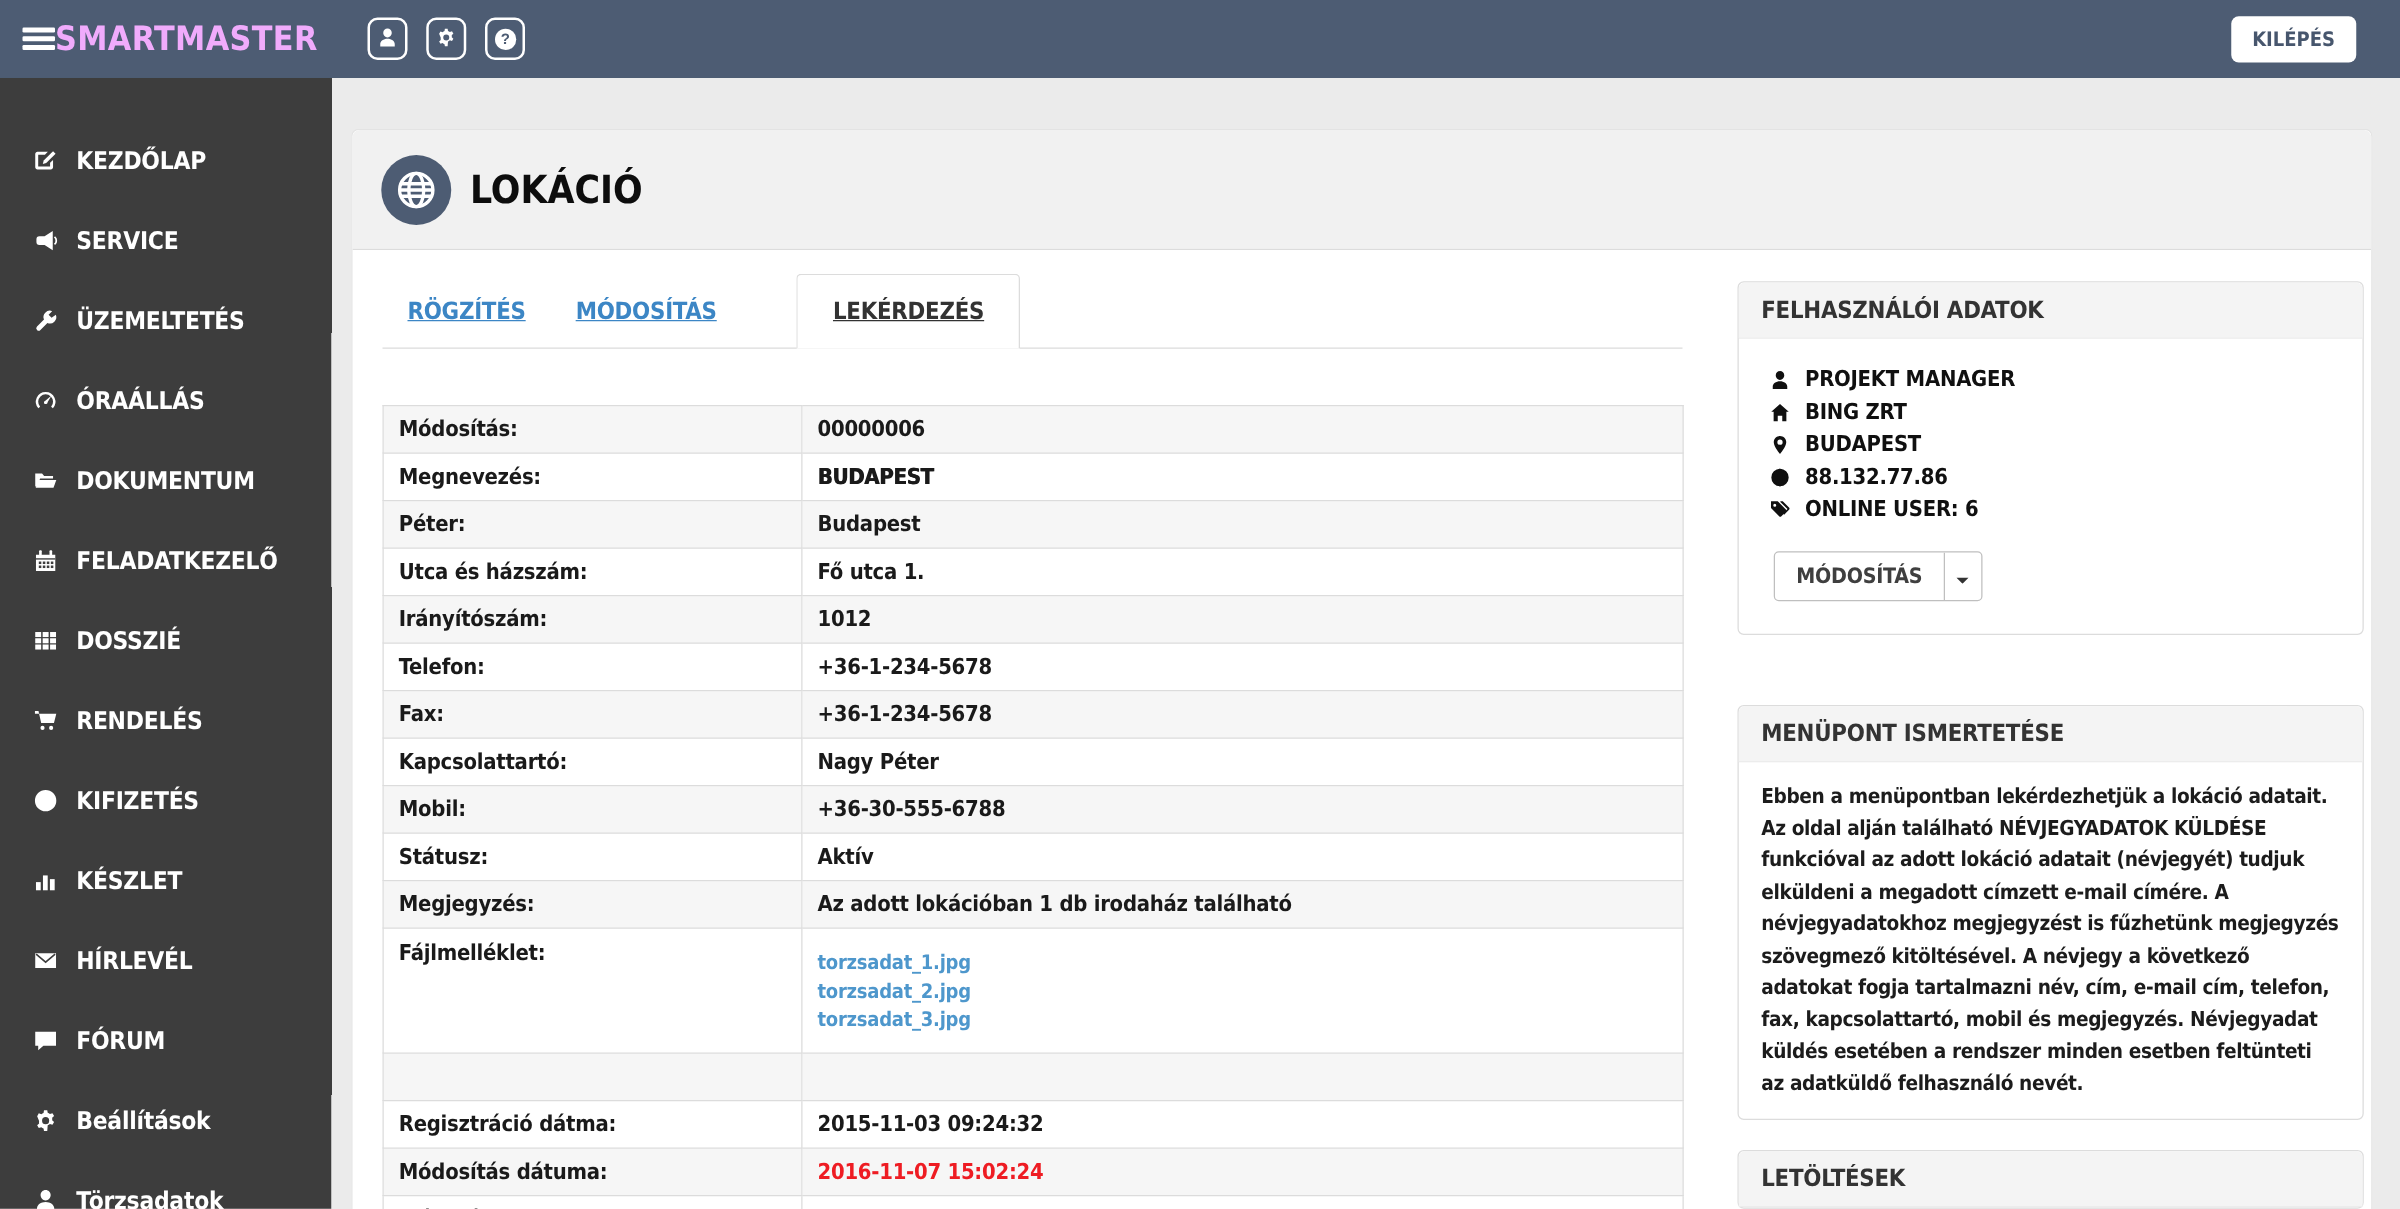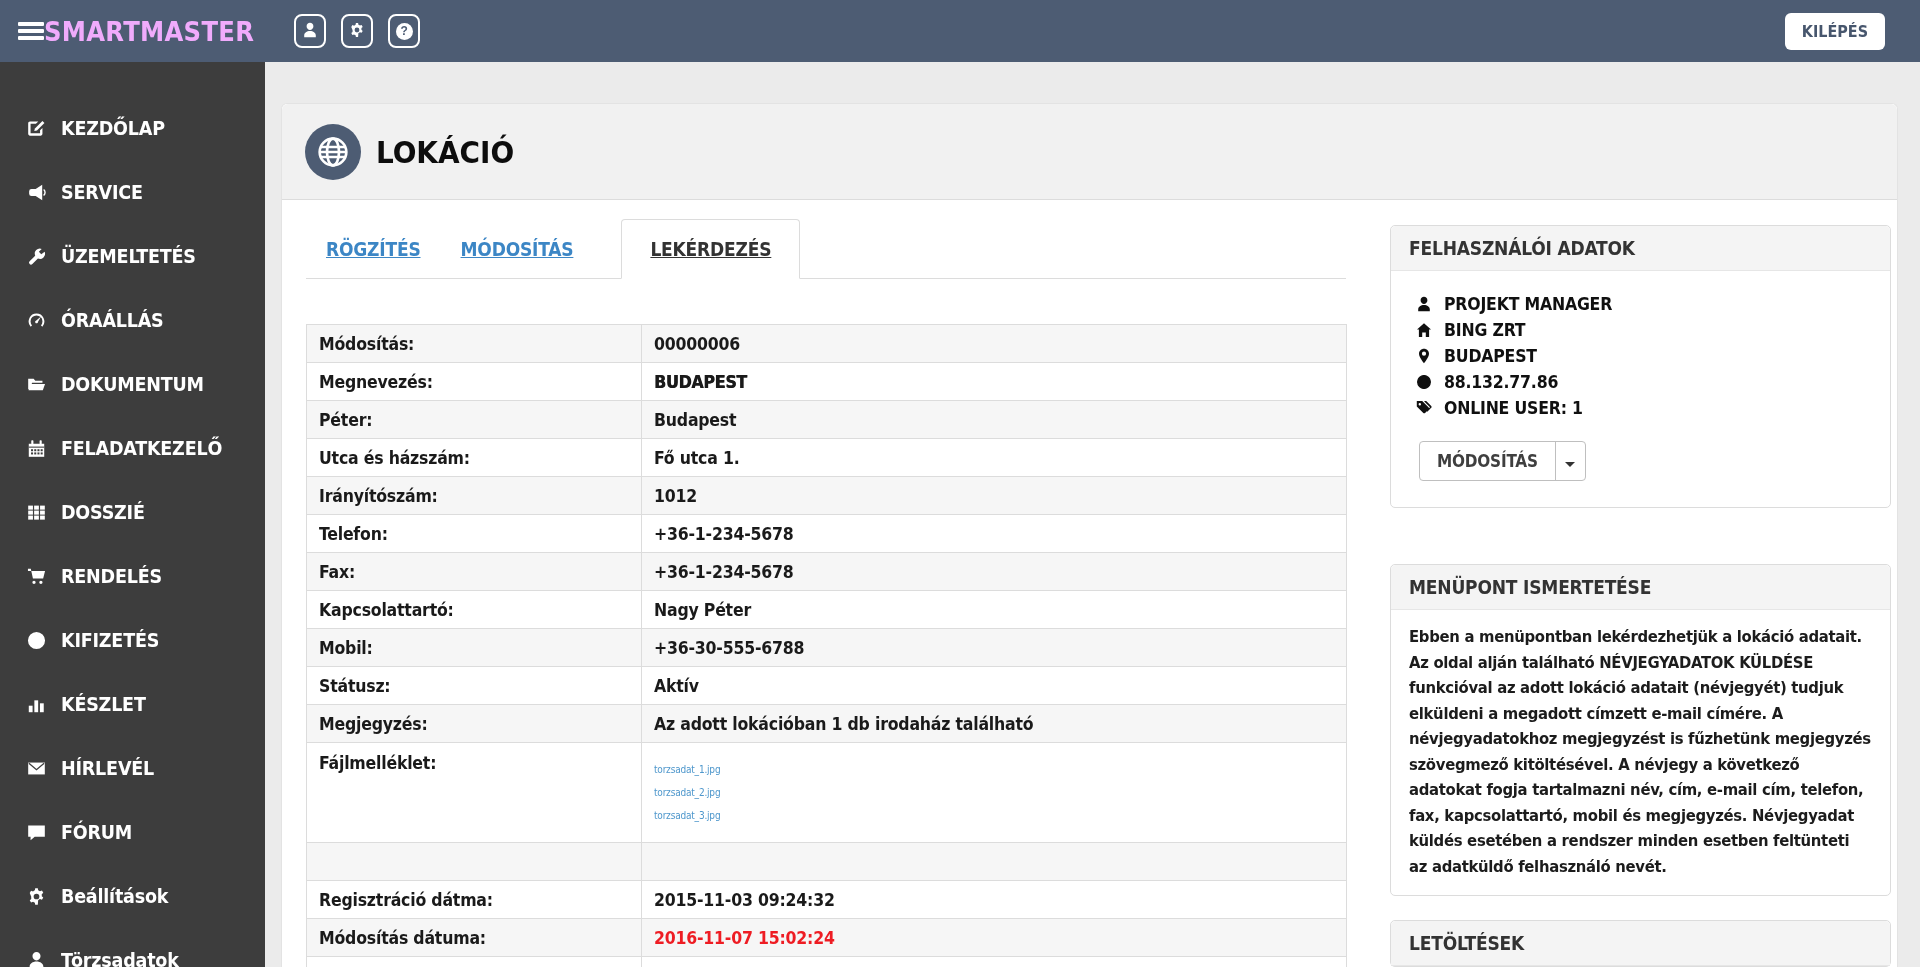--- a/index.html
+++ b/index.html
@@ -44,30 +44,30 @@
   .globe-badge{width:56px;height:56px;border-radius:50%;background:var(--topbar);
     display:flex;align-items:center;justify-content:center;color:#fff;}
   .globe-badge svg{width:40px;height:40px;}
   .page-title{font-size:31px;font-weight:800;color:#0d0d0d;margin:0 0 0 15px;letter-spacing:0;}
   .card-body{position:relative;padding:19px 0 0 24px;}
   
   .tabs{display:flex;align-items:stretch;height:60px;border-bottom:1px solid var(--border);width:1040px;}
   .tab{display:flex;align-items:center;padding:0 20px;color:var(--link);font-size:19px;
     font-weight:700;cursor:pointer;white-space:nowrap;text-decoration:underline;}
   .tab.active{background:#fff;border:1px solid var(--border);border-bottom:1px solid #fff;
-    border-radius:4px 4px 0 0;color:#333;margin-bottom:-1px;padding:0 28px;margin-left:28px;justify-content:flex-end;}
+    border-radius:4px 4px 0 0;color:#333;margin-bottom:-1px;padding:0 28px;margin-left:44px;justify-content:flex-end;}
   
   .record-table{border-collapse:collapse;margin-top:45px;width:1040px;table-layout:fixed;}
   .record-table td{border:1px solid var(--border);height:38px;padding:0 12px;font-size:17.5px;
     font-weight:700;color:#1a1a1a;background:#fff;overflow:hidden;white-space:nowrap;}
   .record-table tr.shaded td{background:var(--stripe);}
   .cell-value.strong{text-shadow:0.6px 0 0 currentColor;}
   .cell-value.red{color:var(--red);}
   .files-cell{padding:10px 12px !important;height:auto !important;}
-  .file-link{display:block;color:var(--file-link);font-size:10px;font-weight:400;
+  .file-link{display:block;color:var(--file-link);font-size:16px;font-weight:700;
     line-height:21px;margin:2px 0;text-decoration:none;cursor:pointer;}
   
   .right-col{position:absolute;top:25px;left:1108px;width:501px;}
   .panel{border:1px solid var(--border);border-radius:5px;background:#fff;}
   .panel-header{background:#f4f4f4;border-bottom:1px solid #e6e6e6;border-radius:5px 5px 0 0;
     padding:11px 18px;font-size:19px;font-weight:700;color:#333;}
   .panel-body{padding:20px 24px 26px;}
   .user-line{display:flex;align-items:center;height:26px;color:#101010;}
   .u-icon{width:17px;display:flex;justify-content:center;align-items:center;color:#101010;}
   .u-icon svg{width:16px;height:16px;fill:currentColor;}
@@ -410,21 +410,21 @@
                   </span>
                   <span class="user-line-text">88.132.77.86</span>
                 </div>
                 <div class="user-line">
                   <span class="u-icon">
                     <svg viewBox="0 0 16 16">
                       <path d="M.8 1h5.4l6.5 6.5a1.3 1.3 0 0 1 0 1.8l-3.6 3.6a1.3 1.3 0 0 1-1.8 0L.8 6.4V1zm3 2a1.2 1.2 0 1 0 0 2.4 1.2 1.2 0 0 0 0-2.4z"></path>
                       <path d="M8.3 1h1.9l5 5a1.3 1.3 0 0 1 0 1.8l-3.9 3.9-.9-.9 3.6-3.6L8.3 1.5z"></path>
                     </svg>
                   </span>
-                  <span class="user-line-text">ONLINE USER: 1</span>
+                  <span class="user-line-text">ONLINE USER: 6</span>
                 </div>
               </div>
             <div class="split-btn">
               <div class="split-main">MÓDOSÍTÁS</div>
               <div class="split-caret">
                 <span><svg viewBox="0 0 10 5" width="10" height="5">
                       <path d="M0 0h10L5 5z"></path>
                     </svg></span>
               </div>
             </div>

